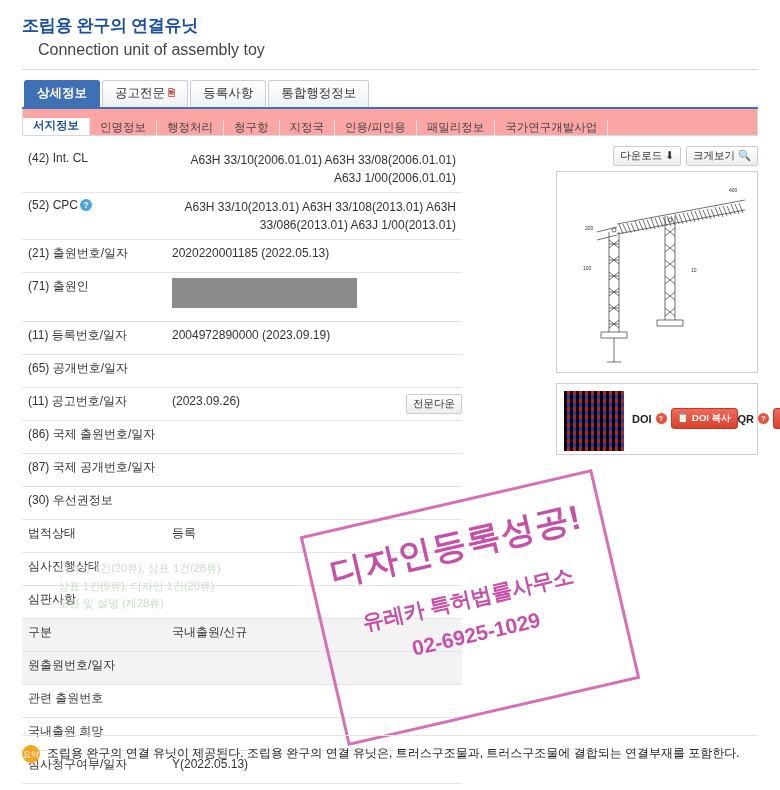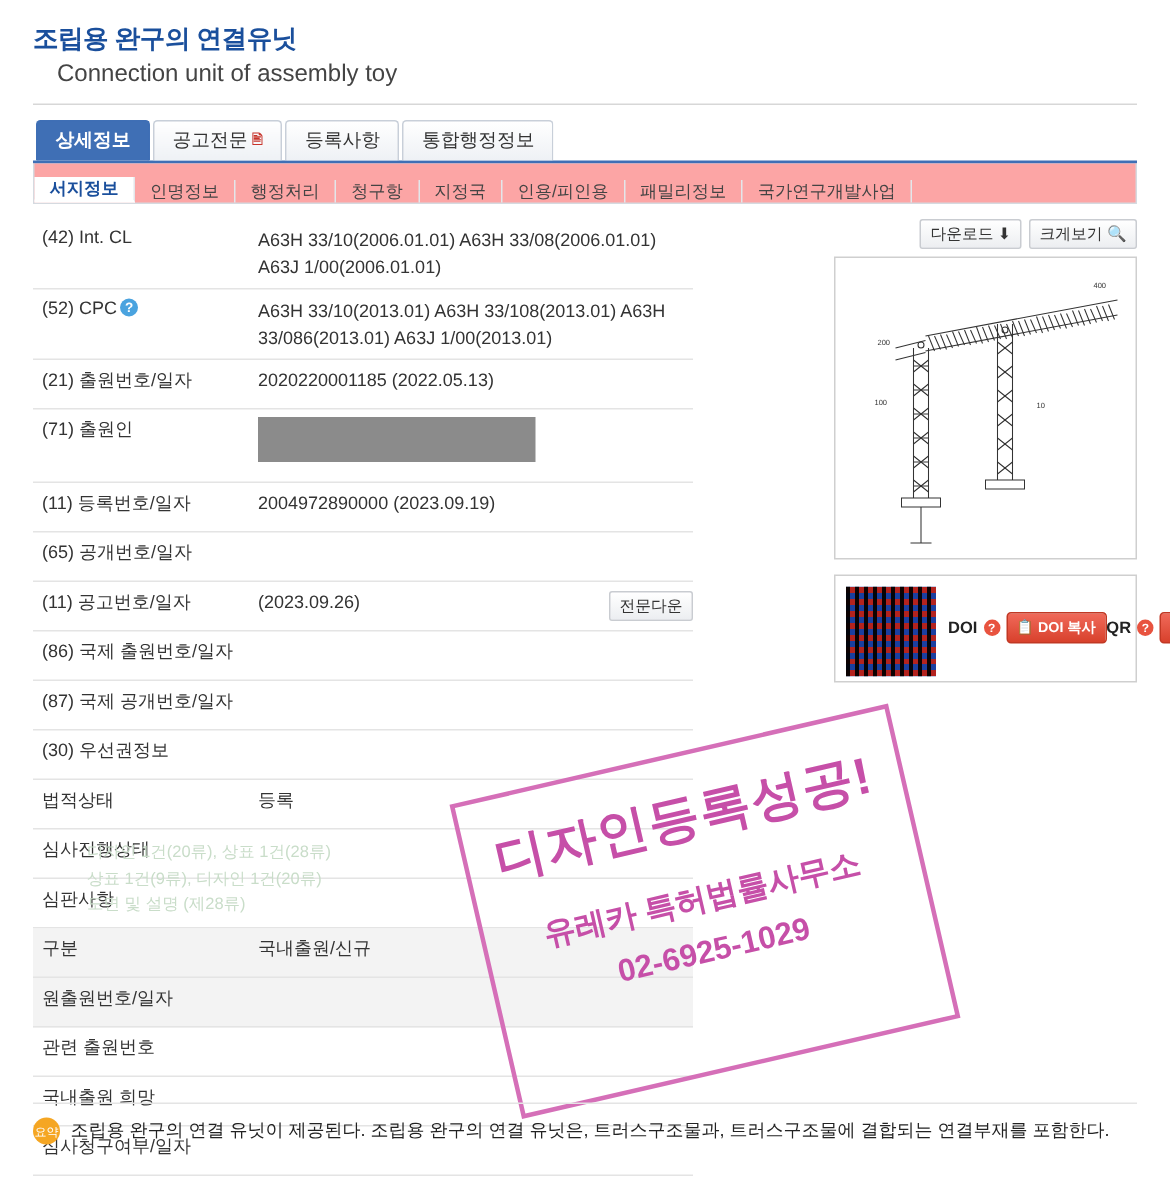--- a/index.html
+++ b/index.html
@@ -120,21 +120,21 @@
     box-sizing: border-box;
   }
   .row .val {
     flex: 1;
     color: #333;
     font-size: 12px;
     line-height: 1.45;
     word-break: break-word;
     padding-right: 6px;
   }
-  .row.tall .val { line-height: 1.5; }
+  .row.tall .val { line-height: 1.5; text-align: right; }
   .help-ico {
     display: inline-block;
     width: 12px;
     height: 12px;
     border-radius: 50%;
     background: #4aa3df;
     color: #fff;
     font-size: 9px;
     line-height: 12px;
     text-align: center;
@@ -471,20 +471,21 @@
         <div class="val"></div>
       </div>
 
       <div class="row">
         <div class="lbl">국내출원 희망</div>
         <div class="val"></div>
       </div>
 
       <div class="row">
         <div class="lbl">심사청구여부/일자</div>
+        <div class="val">Y(2022.05.13)</div>
       </div>
 
       <div class="row">
         <div class="lbl">심사청구항수</div>
         <div class="val">16</div>
       </div>
 
     </div>
 
     <div class="right-col">

